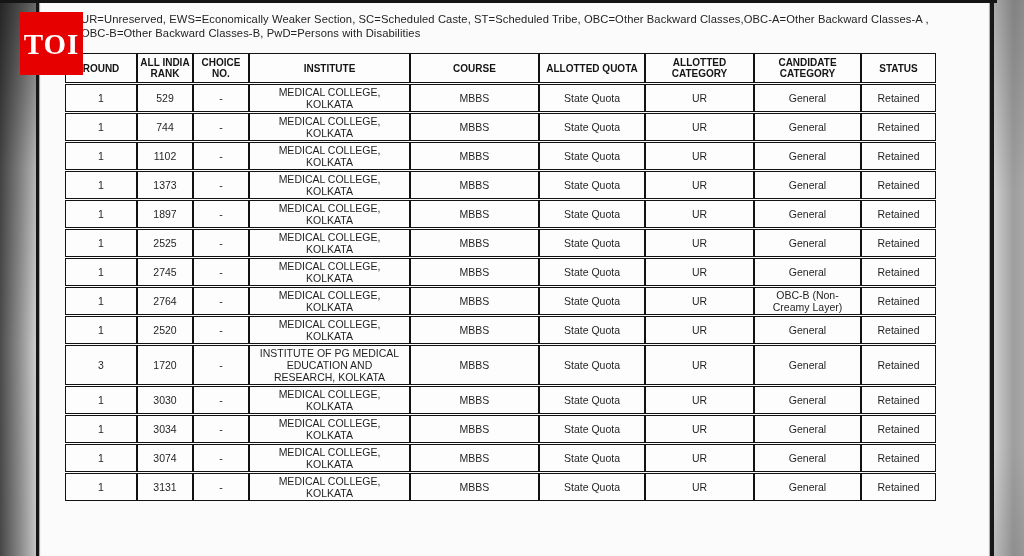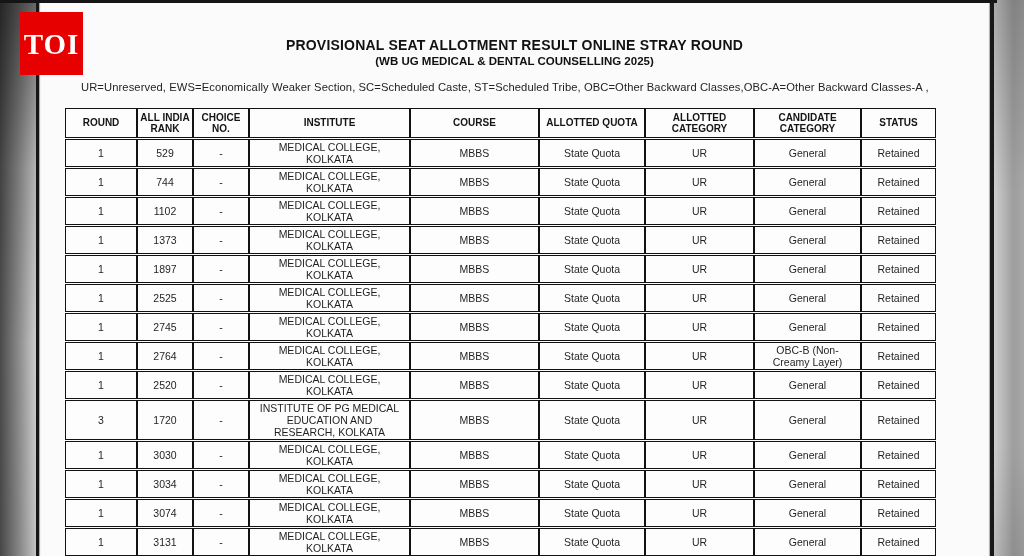--- a/index.html
+++ b/index.html
@@ -129,27 +129,24 @@
   }
 </style>
 </head>
 <body>
 
 <div class="page">
   <div class="bg-left"></div>
   <div class="bg-right"></div>
 
   <div class="document">
-    <div class="title-block">
-      <div class="title-line1">PROVISIONAL SEAT ALLOTMENT RESULT ONLINE STRAY ROUND</div>
-      <div class="title-line2">(WB UG MEDICAL &amp; DENTAL COUNSELLING 2025)</div>
-    </div>
 
     <div class="legend">
       <div>UR=Unreserved, EWS=Economically Weaker Section, SC=Scheduled Caste, ST=Scheduled Tribe, OBC=Other Backward Classes,OBC-A=Other Backward Classes-A ,</div>
+      <div>OBC-B=Other Backward Classes-B, PwD=Persons with Disabilities</div>
     </div>
 
     <table class="allot-table">
       <colgroup>
         <col style="width:72px">
         <col style="width:56px">
         <col style="width:56px">
         <col style="width:161px">
         <col style="width:129px">
         <col style="width:106px">

